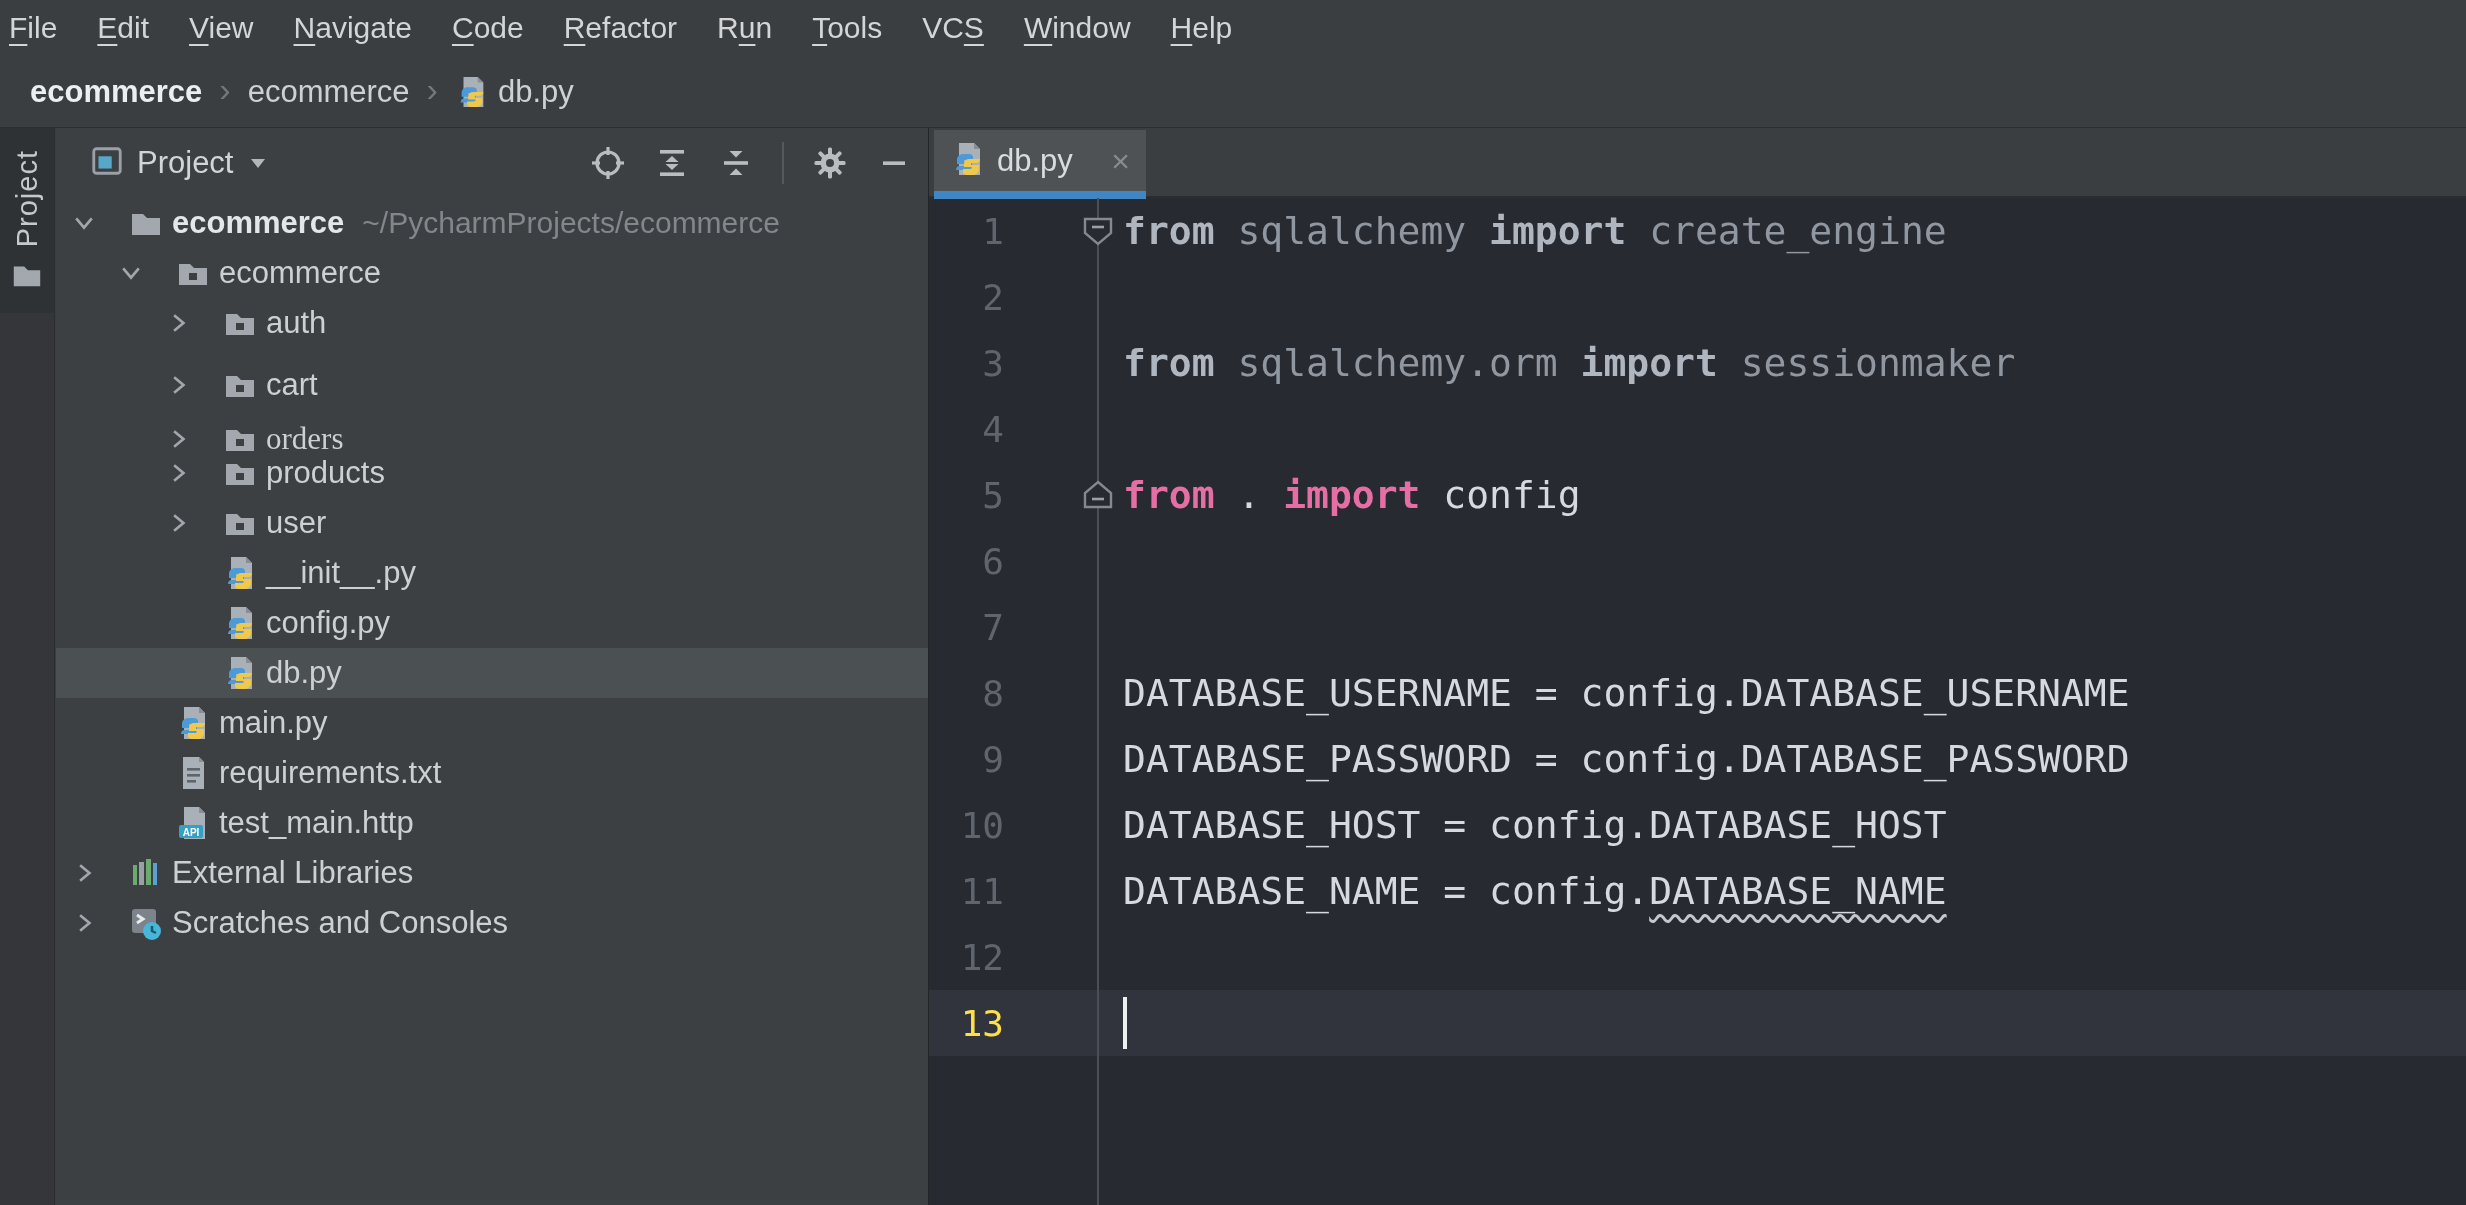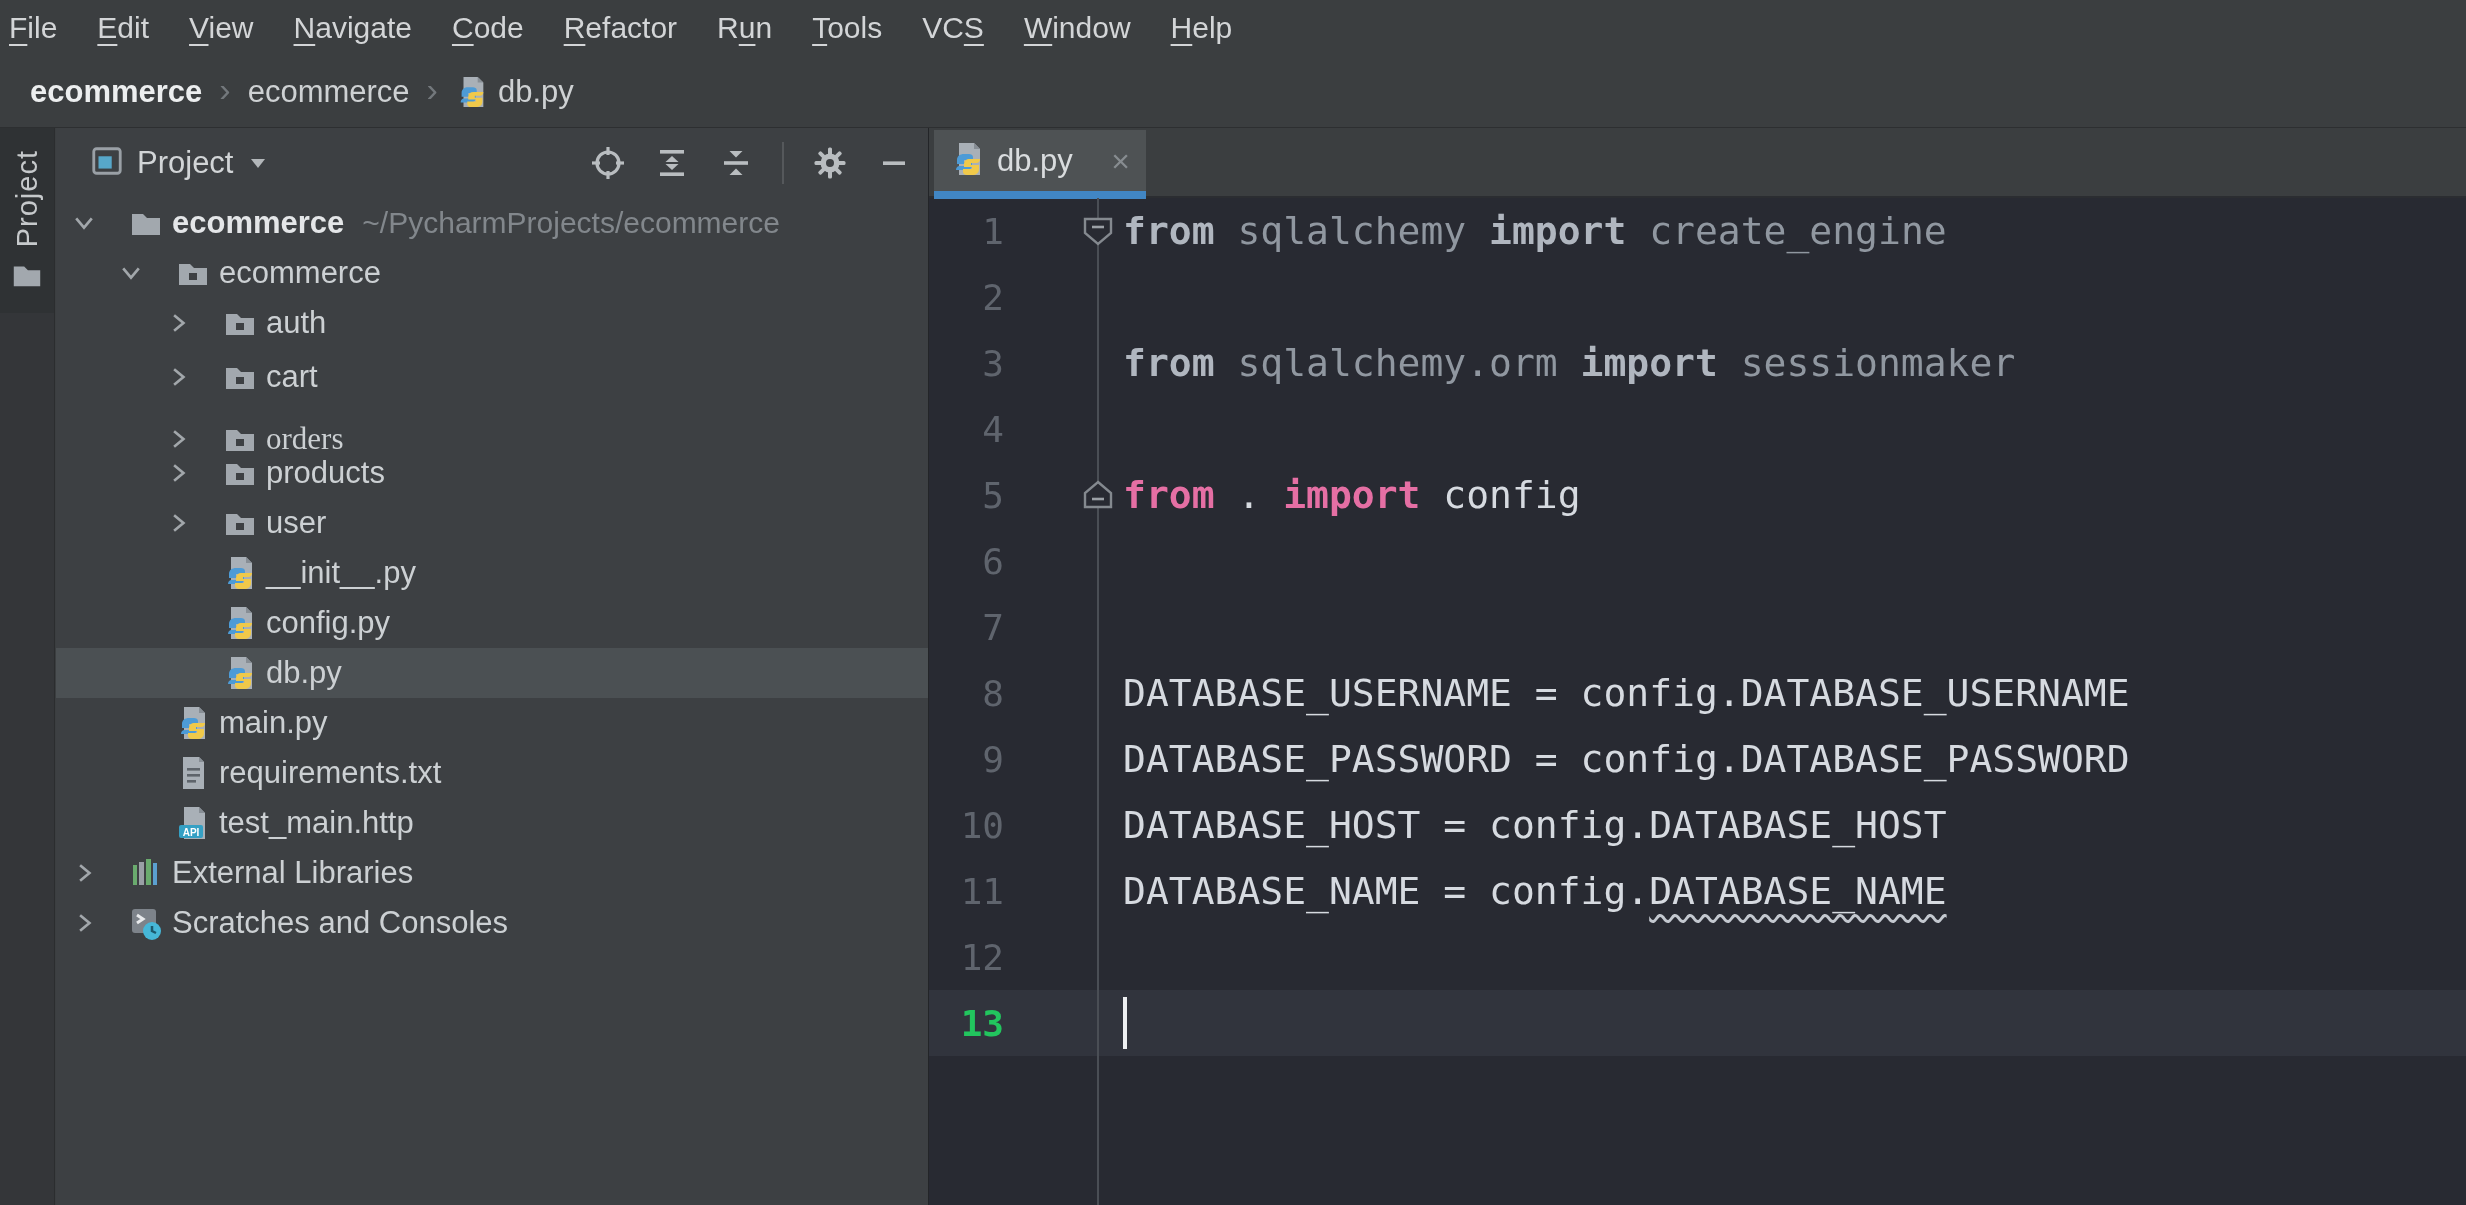--- a/index.html
+++ b/index.html
@@ -44,21 +44,21 @@
   .tabbar-line{position:absolute;left:0;top:68px;width:100%;height:2px;background:#2b2d31;}
   .tab{position:absolute;left:5px;top:2px;width:212px;height:61px;background:#4e5254;display:flex;align-items:center;padding:0 16px;box-sizing:border-box;}
   .tab-label{font-size:31px;color:#d9dcde;margin-left:11px;}
   .tab-close{margin-left:auto;font-size:32px;color:#878c90;line-height:1;}
   .tab-underline{position:absolute;left:5px;top:63px;width:212px;height:8px;background:#4186c4;}
   .cur-line{position:absolute;left:0;top:862px;width:100%;height:66px;background:#31343d;}
   .fold-vline{position:absolute;left:168px;top:70px;width:2px;bottom:0;background:#4a4e55;}
   .code{position:absolute;left:0;top:70px;width:100%;}
   .codeline{display:grid;grid-template-columns:75px 119px 1fr;height:66px;align-items:center;}
   .lnum{text-align:right;font-family:"DejaVu Sans Mono",monospace;font-size:36px;color:#5f646d;}
-  .codeline.current .lnum{color:#22c55e;font-weight:bold;}
+  .codeline.current .lnum{color:#fde047;}
   .ltext{font-family:"DejaVu Sans Mono",monospace;font-size:38px;line-height:66px;white-space:pre;}
   .seg-kg{color:#b0b6bf;font-weight:bold;}
   .seg-g{color:#9097a0;}
   .seg-kp{color:#e56fa4;font-weight:bold;}
   .seg-w{color:#d6dae0;}
   .seg-err{color:#d6dae0;text-decoration:underline;text-decoration-style:wavy;
            text-decoration-color:#c3c8cf;text-decoration-thickness:2.5px;text-underline-offset:10px;}
   .fold-marker{position:absolute;left:151px;width:36px;height:36px;}
   .caret{position:absolute;left:194px;top:869px;width:4px;height:52px;background:#edeff1;}
 </style>
@@ -191,21 +191,21 @@
         <div class="tree-row" style="top: 100px;">
           <span class="tree-chevron" style="left: 108px;"><svg width="28" height="28" viewBox="0 0 36 36">
       <polyline points="13,8 25,18 13,28" fill="none" stroke="#a2a7ab" stroke-width="3.4"></polyline>
             </svg></span>
           <span class="tree-icon" style="left: 166px;"><svg width="36" height="36" viewBox="0 0 36 36">
       <path d="M4 9 h11 l4 4 h13 v17 h-28 z" fill="#a2a8ae"></path>
       <rect x="14" y="18" width="8" height="7" fill="#3d4043"></rect>
     </svg></span>
           <span class="tree-label" style="left: 210px;">auth</span>
         </div>
-        <div class="tree-row" style="top: 154px;">
+        <div class="tree-row" style="top: 162px;">
           <span class="tree-chevron" style="left: 108px;"><svg width="28" height="28" viewBox="0 0 36 36">
       <polyline points="13,8 25,18 13,28" fill="none" stroke="#a2a7ab" stroke-width="3.4"></polyline>
             </svg></span>
           <span class="tree-icon" style="left: 166px;"><svg width="36" height="36" viewBox="0 0 36 36">
       <path d="M4 9 h11 l4 4 h13 v17 h-28 z" fill="#a2a8ae"></path>
       <rect x="14" y="18" width="8" height="7" fill="#3d4043"></rect>
     </svg></span>
           <span class="tree-label" style="left: 210px;">cart</span>
         </div>
         <div class="tree-row" style="top: 216px; font-family: Liberation Serif, serif;">

